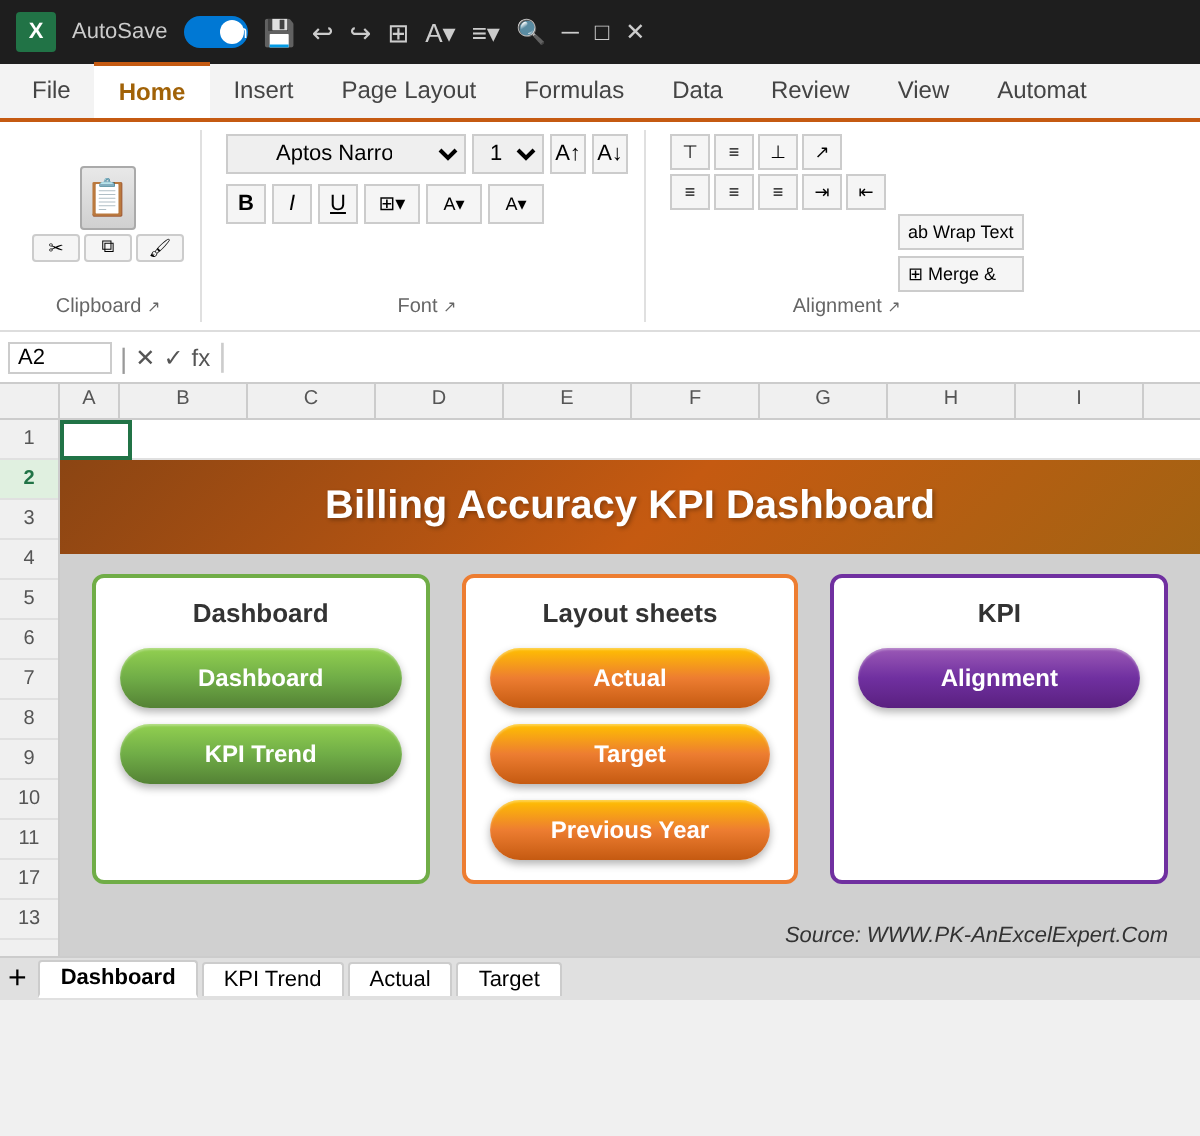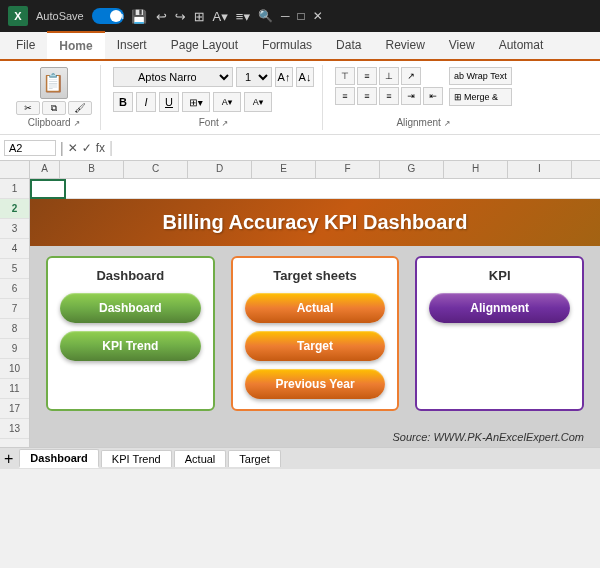--- a/index.html
+++ b/index.html
@@ -52,21 +52,21 @@
       padding: 0 4px;
     }
     .ribbon-tab {
       padding: 6px 12px;
       font-size: 12px;
       cursor: pointer;
       color: #444;
     }
     .ribbon-tab.active {
       background: white;
-      color: #737373;
+      color: #a16207;
       font-weight: bold;
       border-top: 2px solid #c55a11;
       margin-top: -1px;
       text-align: right;
     }
     .ribbon-content {
       background: white;
       display: flex;
       align-items: stretch;
       padding: 4px 8px;
@@ -449,21 +449,21 @@
         </div>
         <div class="align-row">
           <div class="align-btn">≡</div>
           <div class="align-btn">≡</div>
           <div class="align-btn">≡</div>
           <div class="align-btn">⇥</div>
           <div class="align-btn">⇤</div>
         </div>
       </div>
       <div style="display:flex;flex-direction:column;gap:3px;">
-        <div class="wrap-btn" style="font-size:9px;">ab Wrap Text</div>
+        <div class="wrap-btn" style="font-size:9px;margin-top:40px;">ab Wrap Text</div>
         <div class="merge-btn" style="font-size:9px;">⊞ Merge &amp;</div>
       </div>
     </div>
     <div class="ribbon-group-label">Alignment <span style="font-size:8px;">↗</span></div>
   </div>
 </div>
 
 <div class="formula-bar">
   <div class="cell-ref">
     <span>A2</span>
@@ -525,21 +525,21 @@
 
           <div class="nav-section dashboard-section">
             <div class="section-title">Dashboard</div>
             <div class="nav-buttons">
               <button class="nav-btn green">Dashboard</button>
               <button class="nav-btn green">KPI Trend</button>
             </div>
           </div>
 
           <div class="nav-section input-section">
-            <div class="section-title">Target sheets</div>
+            <div class="section-title">Layout sheets</div>
             <div class="nav-buttons">
               <button class="nav-btn orange">Actual</button>
               <button class="nav-btn orange">Target</button>
               <button class="nav-btn orange">Previous Year</button>
             </div>
           </div>
 
           <div class="nav-section kpi-section">
             <div class="section-title">KPI</div>
             <div class="nav-buttons">

